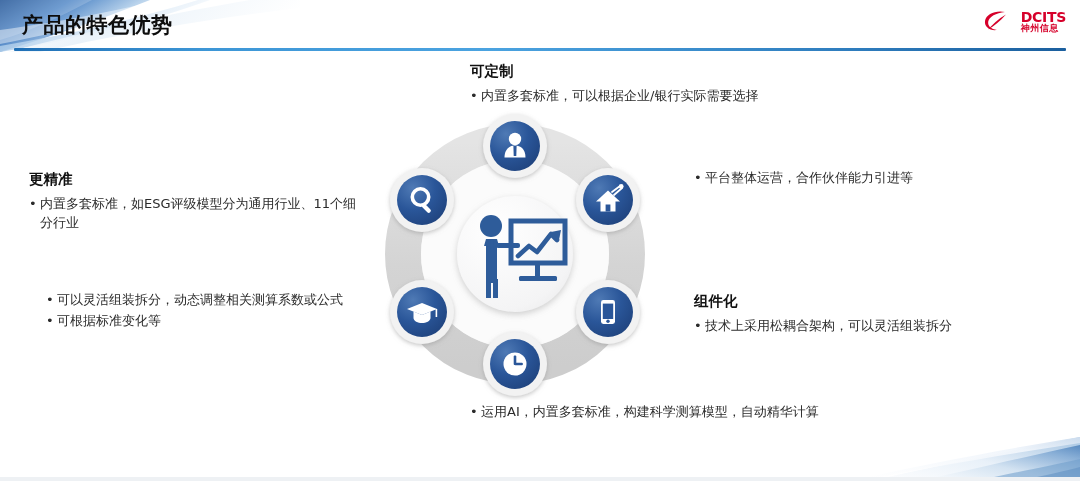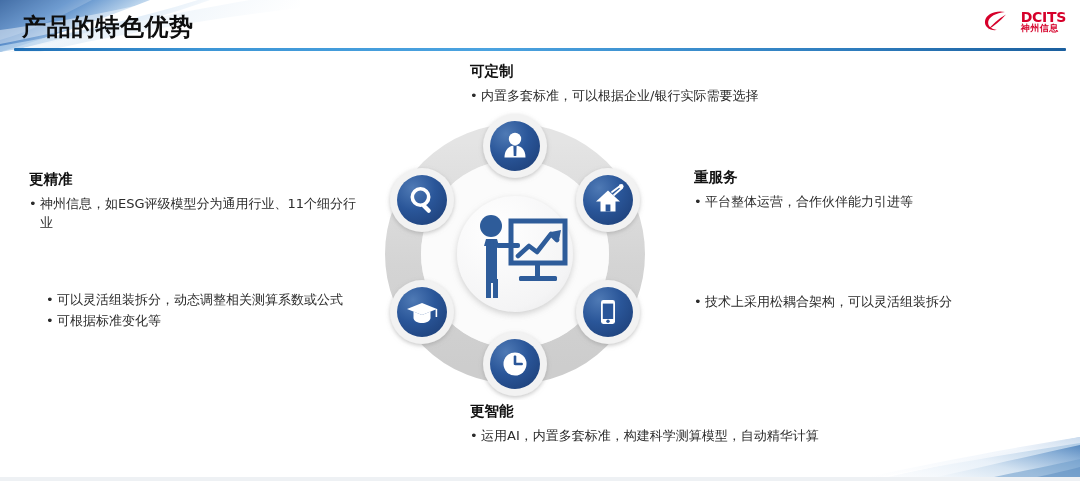--- a/index.html
+++ b/index.html
@@ -38,21 +38,21 @@
     top: 48px;
     width: 1052px;
     height: 3px;
     background: linear-gradient(to right, #1f6fb5 0%, #3d96d6 18%, #4ba3e0 45%, #2e7cbd 80%, #1b5f9e 100%);
     border-radius: 1px;
   }
   .page-title {
     position: absolute;
     left: 22px;
     top: 11px;
-    font-size: 24px;
+    font-size: 21px;
     font-weight: bold;
     letter-spacing: 0.5px;
     color: #0d0d0d;
     font-family: "DejaVu Sans", "Liberation Sans", sans-serif;
   }
 
   
   .logo {
     position: absolute;
     right: 14px;
@@ -201,52 +201,51 @@
   <div class="bullet">
     <span class="bullet-dot">•</span>
     <span class="bullet-text">内置多套标准，可以根据企业/银行实际需要选择</span>
   </div>
 </div>
 
 <div class="block" id="blk-gengjingzhun">
   <div class="block-title">更精准</div>
   <div class="bullet">
     <span class="bullet-dot">•</span>
-    <span class="bullet-text">神州信息，如ESG评级模型分为通用行业、11个细分行业</span>
+    <span class="bullet-text">内置多套标准，如ESG评级模型分为通用行业、11个细分行业</span>
   </div>
 </div>
 
 <div class="block" id="blk-zhongfuwu">
-  <div class="block-title">重服务</div>
   <div class="bullet">
     <span class="bullet-dot">•</span>
     <span class="bullet-text">平台整体运营，合作伙伴能力引进等</span>
   </div>
 </div>
 
 <div class="block" id="blk-kekuozhan">
   <div class="bullet">
     <span class="bullet-dot">•</span>
     <span class="bullet-text">可以灵活组装拆分，动态调整相关测算系数或公式</span>
   </div>
   <div class="bullet">
     <span class="bullet-dot">•</span>
     <span class="bullet-text">可根据标准变化等</span>
   </div>
 </div>
 
 <div class="block" id="blk-zujianhua">
+  <div class="block-title">组件化</div>
   <div class="bullet">
     <span class="bullet-dot">•</span>
     <span class="bullet-text">技术上采用松耦合架构，可以灵活组装拆分</span>
   </div>
 </div>
 
 <div class="block" id="blk-gengzhineng">
-  <div class="block-title">更智能</div>
   <div class="bullet">
     <span class="bullet-dot">•</span>
     <span class="bullet-text">运用AI，内置多套标准，构建科学测算模型，自动精华计算</span>
   </div>
 </div>
 
 <div class="graphic">
   <svg width="286" height="292" viewBox="0 0 286 292">
     <defs>
       <radialGradient id="nodeGrad" cx="0.32" cy="0.26" r="0.92">

